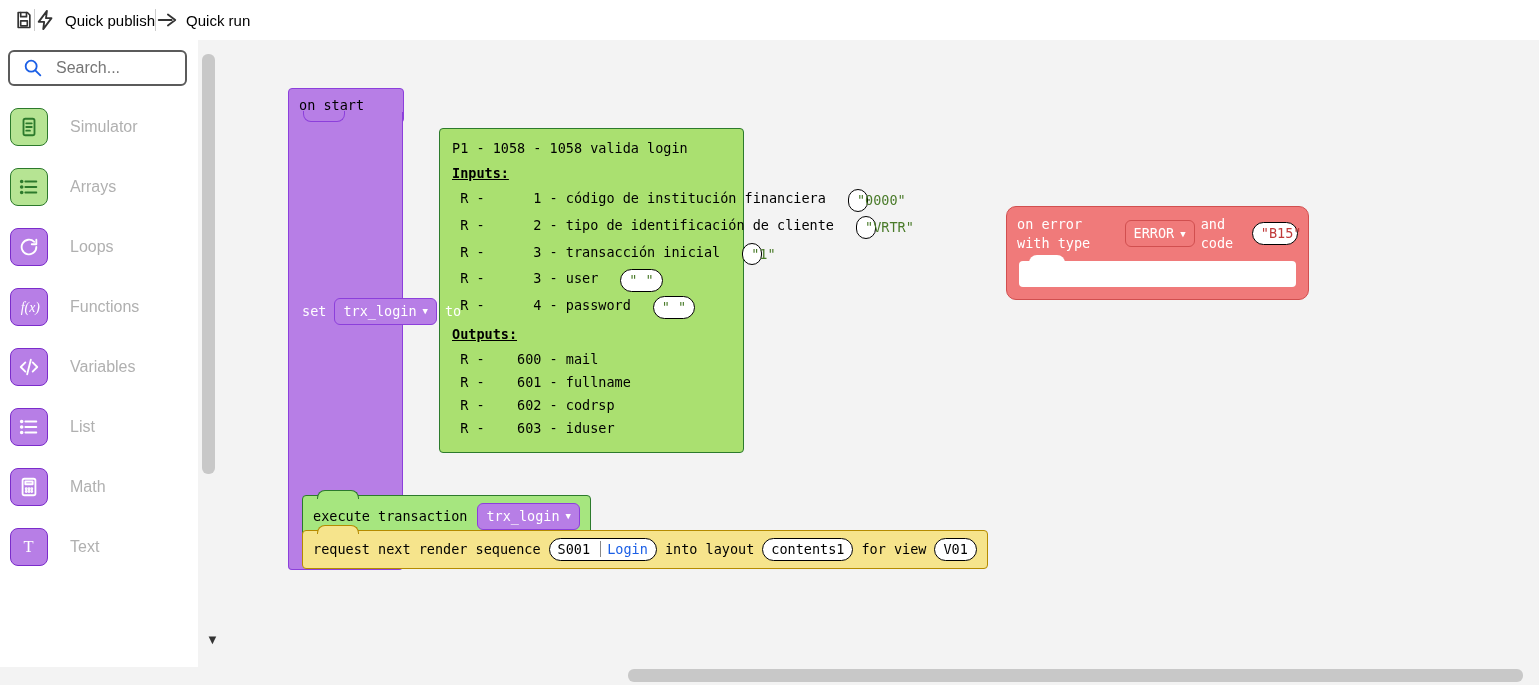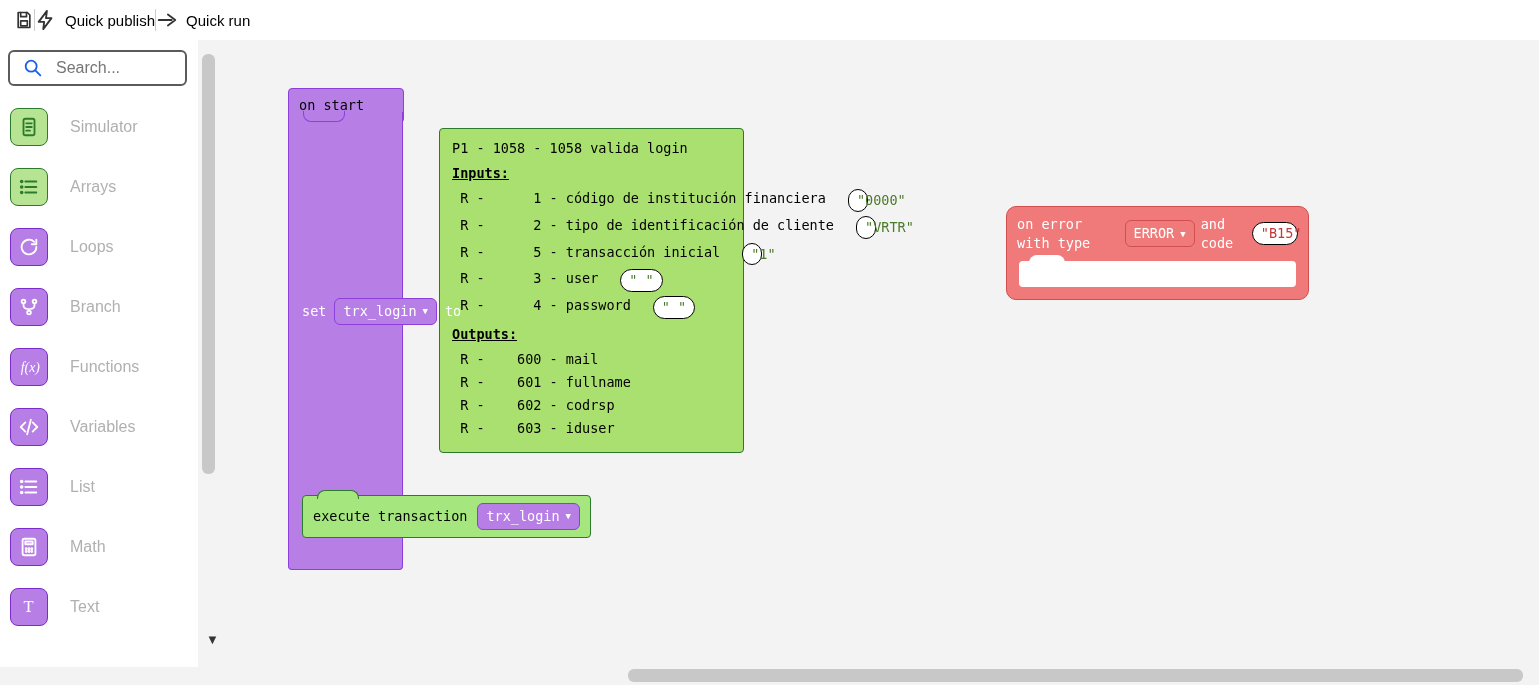--- a/index.html
+++ b/index.html
@@ -147,31 +147,20 @@
         <span class="tile purple" style="color:#fff">
           <svg class="i" style="stroke:#fff" viewBox="0 0 24 24">
             <path d="M20 12a8 8 0 1 1-2.3-5.6"></path>
             <path d="M20 4v5h-5"></path>
           </svg>
         </span>
         <span class="lbl">Loops</span>
       </div>
       <div class="cat">
         <span class="tile purple" style="color:#fff">
-          <svg class="i" style="stroke:#fff" viewBox="0 0 24 24">
-            <circle cx="6" cy="6" r="2"></circle>
-            <circle cx="18" cy="6" r="2"></circle>
-            <circle cx="12" cy="18" r="2"></circle>
-            <path d="M6 8v2a4 4 0 0 0 4 4h0M18 8v2a4 4 0 0 1-4 4h0M12 16v-2"></path>
-          </svg>
-        </span>
-        <span class="lbl">Branch</span>
-      </div>
-      <div class="cat">
-        <span class="tile purple" style="color:#fff">
           <svg viewBox="0 0 24 24" width="22" height="22">
             <text x="3" y="17" font-family="serif" font-style="italic" font-size="15" fill="#fff">f(x)</text>
           </svg>
         </span>
         <span class="lbl">Functions</span>
       </div>
       <div class="cat">
         <span class="tile purple" style="color:#fff">
           <svg class="i" style="stroke:#fff" viewBox="0 0 24 24">
             <path d="m8 7-5 5 5 5M16 7l5 5-5 5M14 4l-4 16"></path>
@@ -242,41 +231,52 @@
     </span>
     <span>to</span>
   </div>
 
   <div class="blk mono green-panel">
     <div>P1 - 1058 - 1058 valida login</div>
     <div class="h">Inputs:</div>
     <div id="inputs">
         <div class="row"><span> R -      1 - código de institución financiera</span> <span class="val">"0000"</span></div>
         <div class="row"><span> R -      2 - tipo de identificación de cliente</span> <span class="val">"VRTR"</span></div>
-        <div class="row"><span> R -      5 - transacción inicial</span> <span class="val">"1"</span></div>
+        <div class="row"><span> R -      3 - transacción inicial</span> <span class="val">"1"</span></div>
         <div class="row"><span> R -      3 - user</span> <span class="val">" "</span></div>
         <div class="row"><span> R -      4 - password</span> <span class="val">" "</span></div>
       </div>
     <div class="h">Outputs:</div>
     <div id="outputs">
         <div class="row"> R -    600 - mail</div>
         <div class="row"> R -    601 - fullname</div>
         <div class="row"> R -    602 - codrsp</div>
         <div class="row"> R -    603 - iduser</div>
       </div>
   </div>
 
   <div class="blk mono exec">
     <span>execute transaction</span>
     <span class="dd">
       <span>trx_login</span>
         <span class="arr">▼</span>
     </span>
   </div>
 
+  <div class="blk mono req">
+    <span>request next render sequence</span>
+    <span class="val">
+      <span>S001</span>
+      <span class="login">Login</span>
+    </span>
+    <span>into layout</span>
+    <span class="val">contents1</span>
+    <span>for view</span>
+    <span class="val">V01</span>
+  </div>
 
   <div class="blk mono err">
     <div class="head">
       <span>on error with type</span>
       <span class="dd red">
         <span>ERROR</span>
           <span class="arr">▼</span>
       </span>
       <span>and code</span>
       <span class="val">"B15"</span>

